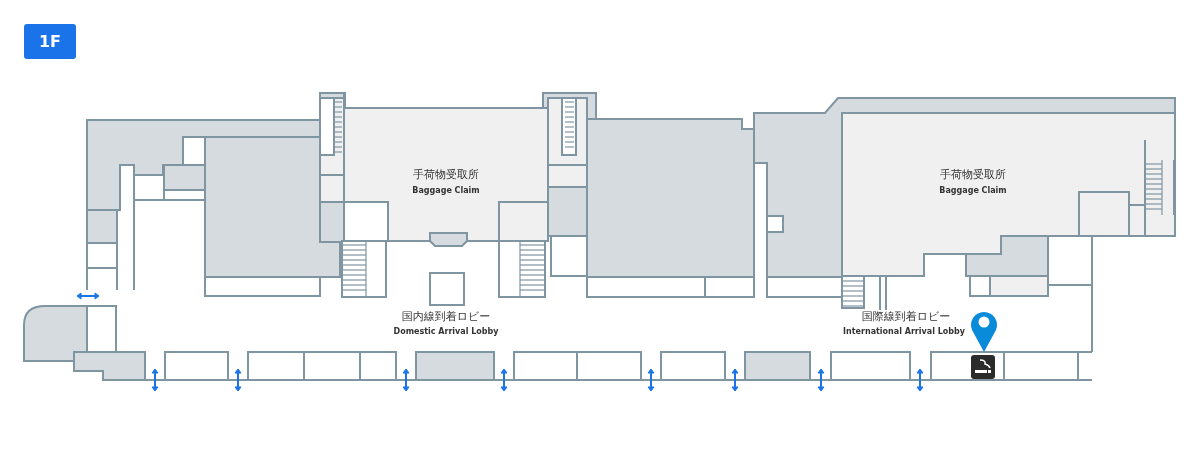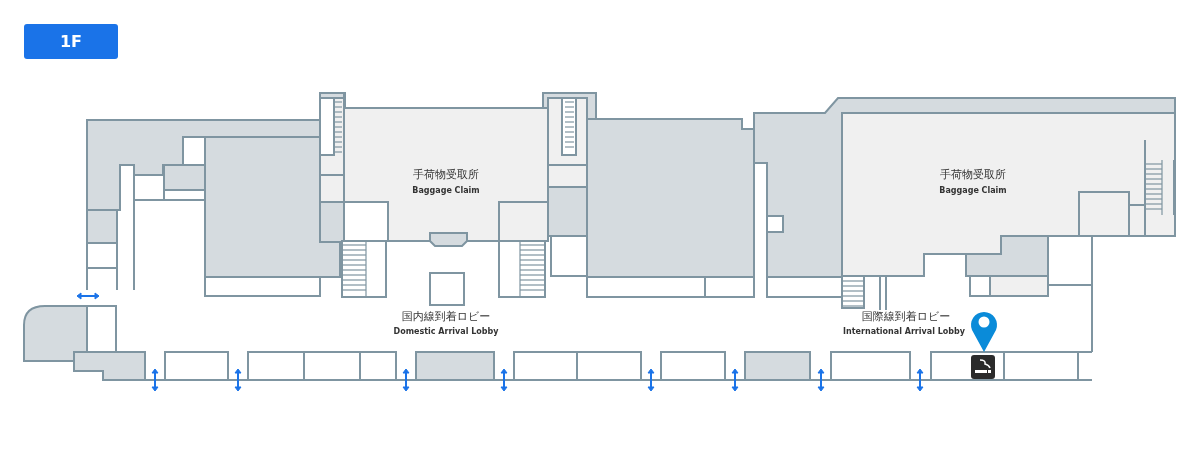--- a/index.html
+++ b/index.html
@@ -1,18 +1,18 @@
 <!DOCTYPE html>
 <html><head>
 <meta charset="utf-8">
 <style>
   html, body { margin: 0; padding: 0; background: #ffffff; }
   body { width: 1200px; height: 452px; position: relative; overflow: hidden; font-family: "DejaVu Sans", sans-serif; }
   .floor-badge {
-    position: absolute; left: 24px; top: 24px; width: 94px; height: 35px;
+    position: absolute; left: 24px; top: 24px; width: 52px; height: 35px;
     background: #1a73e8; border-radius: 3px; color: #fff;
     font-family: "DejaVu Sans", sans-serif; font-weight: bold; font-size: 16px;
     display: flex; align-items: center; justify-content: center;
   }
   svg.map { position: absolute; left: 0; top: 0; }
   .w { fill: #ffffff; stroke: #7f95a1; stroke-width: 2; }
   .g { fill: #d5dbdf; stroke: #7f95a1; stroke-width: 2; }
   .l { fill: #f0f0f0; stroke: #7f95a1; stroke-width: 2; }
   .ln { stroke: #7f95a1; stroke-width: 2; fill: none; }
   .st { stroke: #7f95a1; stroke-width: 1.2; }

